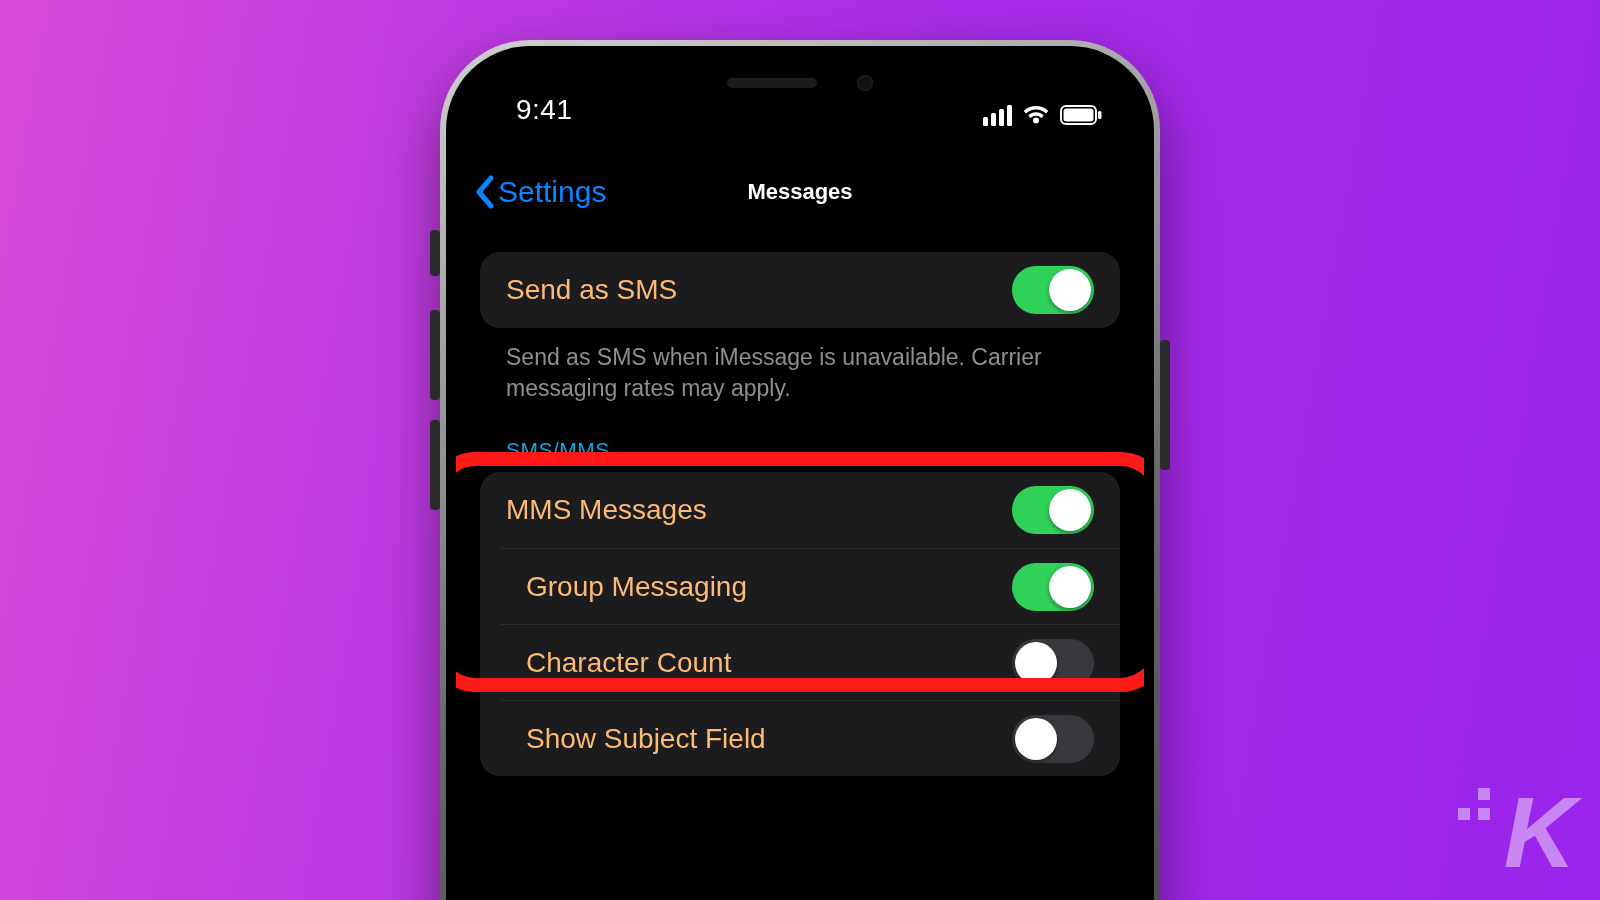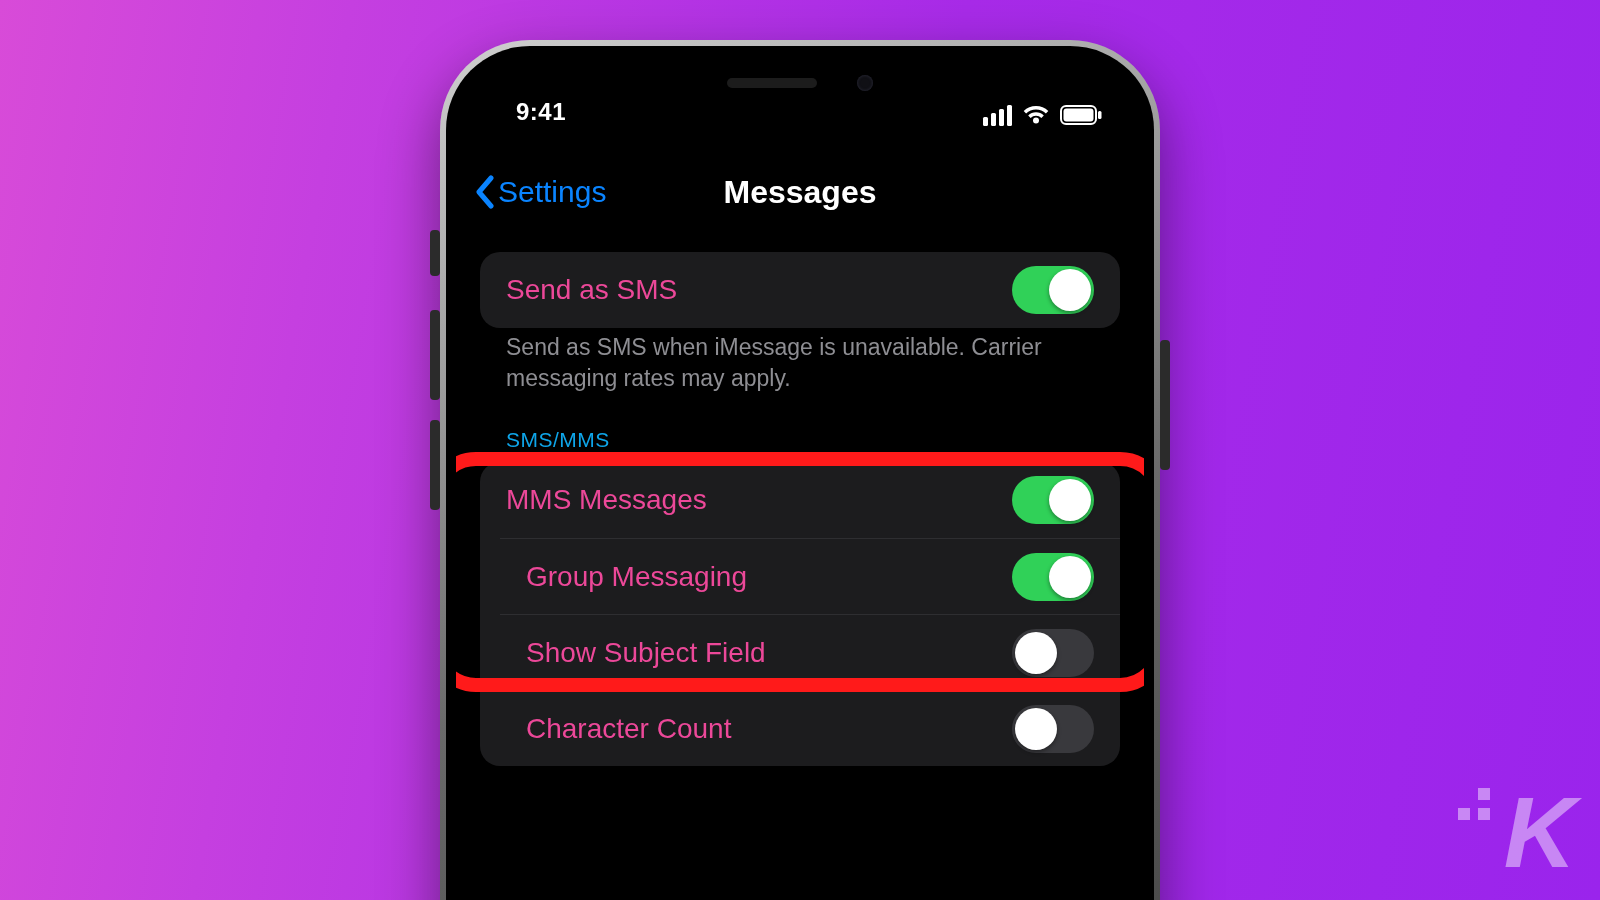--- a/index.html
+++ b/index.html
@@ -57,54 +57,54 @@
     .notch .speaker { width:90px; height:10px; background:#1c1c1c; border-radius:6px; }
     .notch .cam { width:16px; height:16px; background:#101015; border-radius:50%; box-shadow: inset 0 0 3px #303040; }
 
     
     .statusbar {
       position:absolute; top:0; left:0; right:0; height:72px;
       display:flex; align-items:flex-end; justify-content:space-between;
       padding: 0 36px 2px 36px;
       color:#fff; z-index:10;
     }
-    .statusbar .time { font-size:24px; font-weight:700; letter-spacing:.5px; padding-left:24px;}
+    .statusbar .time { font-size:28px; font-weight:400; letter-spacing:.5px; padding-left:24px;}
     .status-right { display:flex; align-items:center; gap:10px; padding-right:6px; }
     .cell-bars { display:flex; align-items:flex-end; gap:3px; }
     .cell-bars span { width:5px; background:#fff; border-radius:1.5px; display:block;}
     .cell-bars span:nth-child(1){height:9px}
     .cell-bars span:nth-child(2){height:13px}
     .cell-bars span:nth-child(3){height:17px}
     .cell-bars span:nth-child(4){height:21px}
     .wifi-icon svg, .battery-icon svg { display:block; }
 
     
     .navbar {
       position:absolute; top:106px; left:0; right:0; height:60px;
       display:flex; align-items:center; justify-content:center;
     }
-    .nav-title { color:#fff; font-size:32px; font-weight:600; }
+    .nav-title { color:#fff; font-size:22px; font-weight:600; }
     .nav-back {
       position:absolute; left:18px; top:0; height:100%;
       display:flex; align-items:center; gap:2px;
       color:#0a84ff; font-size:30px; font-weight:400;
     }
     .nav-back .chevron { display:inline-flex; }
     .nav-back .chevron svg{ display:block; }
 
     
     .content { position:absolute; top:196px; left:0; right:0; bottom:0; padding: 0 24px; }
     .group { background:#1c1c1e; border-radius:20px; overflow:hidden; }
     .row {
       display:flex; align-items:center; justify-content:space-between;
       padding: 0 26px; height:76px;
     }
     .row + .row { border-top:1px solid #2e2e31;margin-left:20px; }
-    .row .label { color:#ec4899; font-size:28px; font-weight:400; }
-    .footnote { color:#8e8e93; font-size:23px; line-height:1.35; padding:4px 26px 0 26px; }
+    .row .label { color:#fdba74; font-size:28px; font-weight:400; }
+    .footnote { color:#8e8e93; font-size:23px; line-height:1.35; padding:14px 26px 0 26px; }
     .section-header { color:#0ea5e9; font-size:21px; letter-spacing:.5px; padding: 34px 26px 10px 26px; text-transform:none; }
 
     
     .switch {
       width:82px; height:48px; border-radius:24px; position:relative;
       background:#39393d;
     }
     .switch .knob {
       position:absolute; top:3px; width:42px; height:42px; border-radius:50%;
       background:#fff; box-shadow:0 2px 4px rgba(0,0,0,.4);
@@ -217,28 +217,28 @@
                 <span class="knob"></span>
               </span>
           </div>
           <div class="row">
             <span class="label">Group Messaging</span>
             <span id="sw-1" class="switch on">
                 <span class="knob"></span>
               </span>
           </div>
           <div class="row">
+            <span class="label">Character Count</span>
+            <span id="sw-3" class="switch off">
+                <span class="knob"></span>
+              </span>
+          </div>
+          <div class="row">
             <span class="label">Show Subject Field</span>
             <span id="sw-2" class="switch off">
-                <span class="knob"></span>
-              </span>
-          </div>
-          <div class="row">
-            <span class="label">Character Count</span>
-            <span id="sw-3" class="switch off">
                 <span class="knob"></span>
               </span>
           </div>
         </div>
 
       </div>
 
     </div>
   </div>
 </div>

